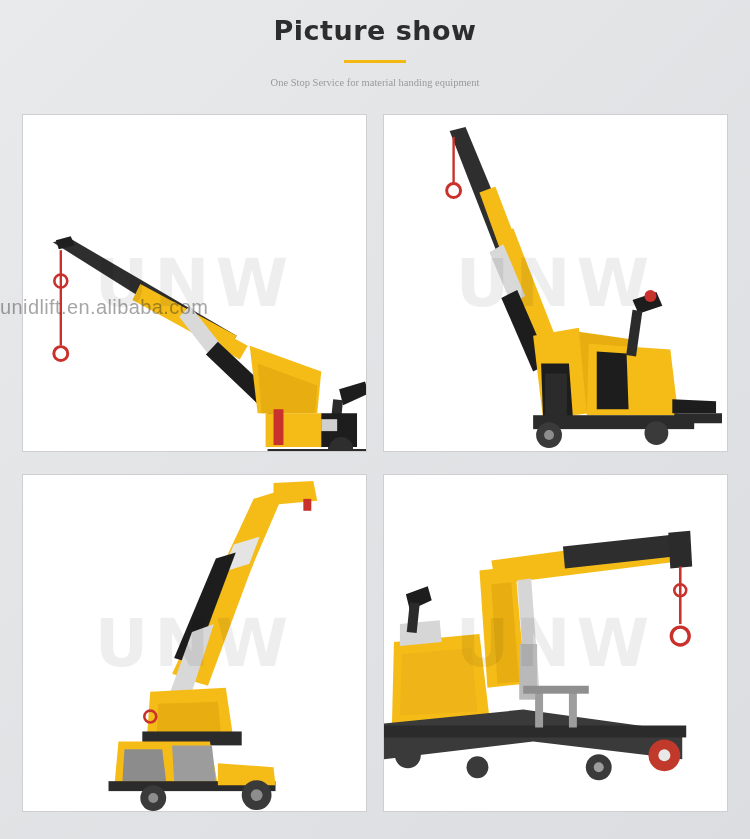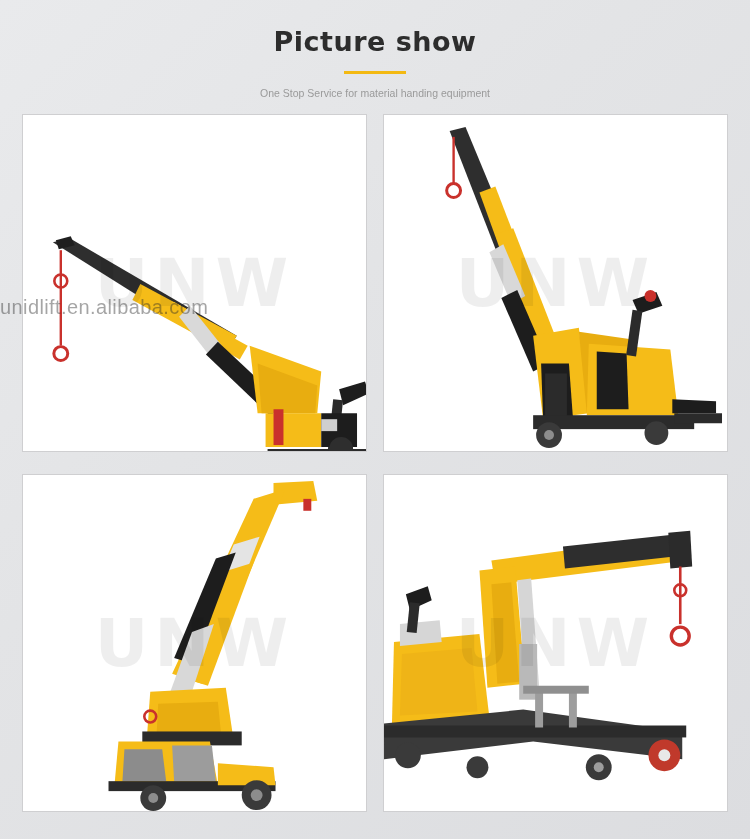--- a/index.html
+++ b/index.html
@@ -15,21 +15,21 @@
     position: relative;
   }
   .page {
     width: 750px;
     height: 839px;
     position: relative;
     box-sizing: border-box;
   }
   
   .header {
-    padding-top: 25px;
+    padding-top: 14px;
     text-align: center;
   }
   .header-title {
     font-family: "DejaVu Sans", sans-serif;
     font-size: 27px;
     font-weight: bold;
     color: #2d2d2d;
     letter-spacing: 0.5px;
     line-height: 34px;
     margin: 0;
@@ -38,20 +38,21 @@
     width: 62px;
     height: 3px;
     background: #f3b912;
     margin: 12px auto 0 auto;
   }
   .header-sub {
     margin-top: 12px;
     font-size: 10.5px;
     color: #9a9a9a;
     line-height: 15px;
+    font-family: Liberation Serif, serif;
   }
   
   .grid {
     position: absolute;
     top: 114px;
     left: 22px;
     width: 734px;
     display: flex;
     flex-wrap: wrap;
     gap: 22px 16px;

